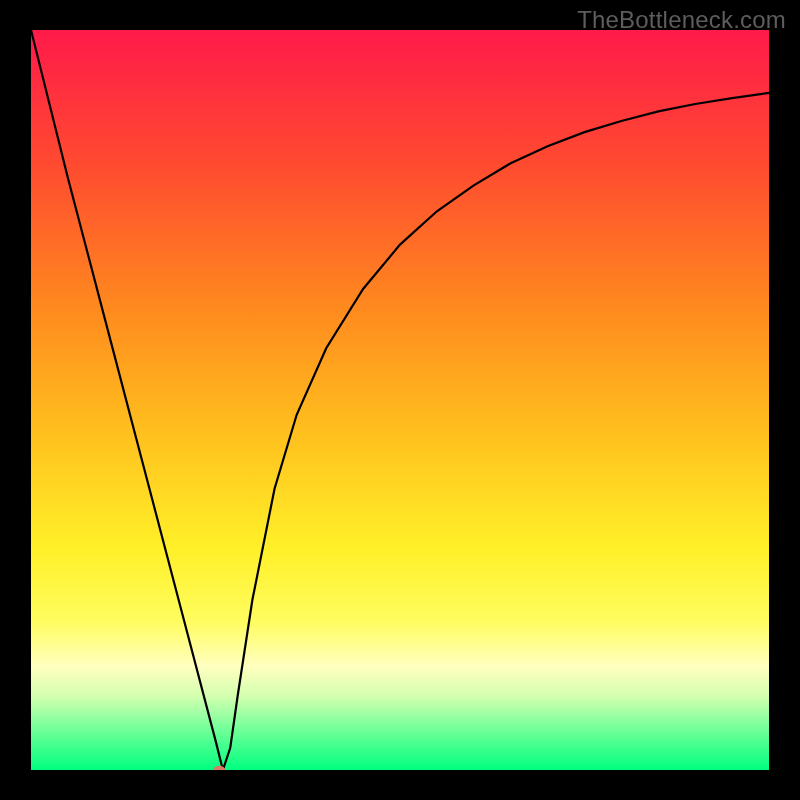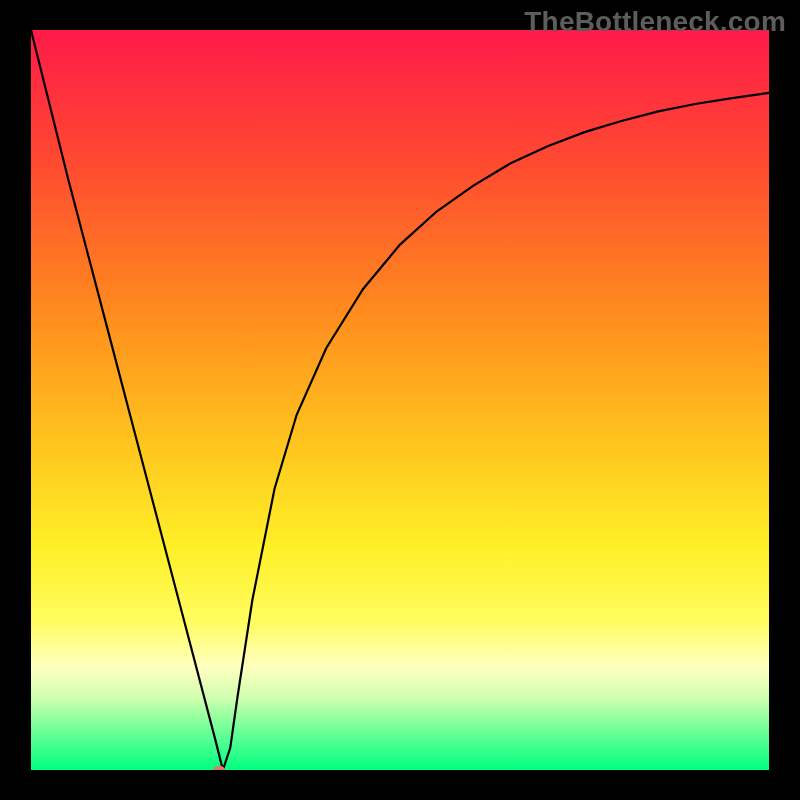--- a/index.html
+++ b/index.html
@@ -24,22 +24,22 @@
     left: 31px;
     top: 30px;
     width: 738px;
     height: 740px;
   }
   .watermark {
     position: absolute;
     top: 6px;
     right: 14px;
     color: #5d5d5d;
-    font-size: 28px;
-    font-weight: 700;
+    font-size: 24px;
+    font-weight: 400;
     letter-spacing: 0.2px;
   }
   svg {
     display: block;
   }
 </style>
 </head>
 <body>
 
 <div class="frame">

